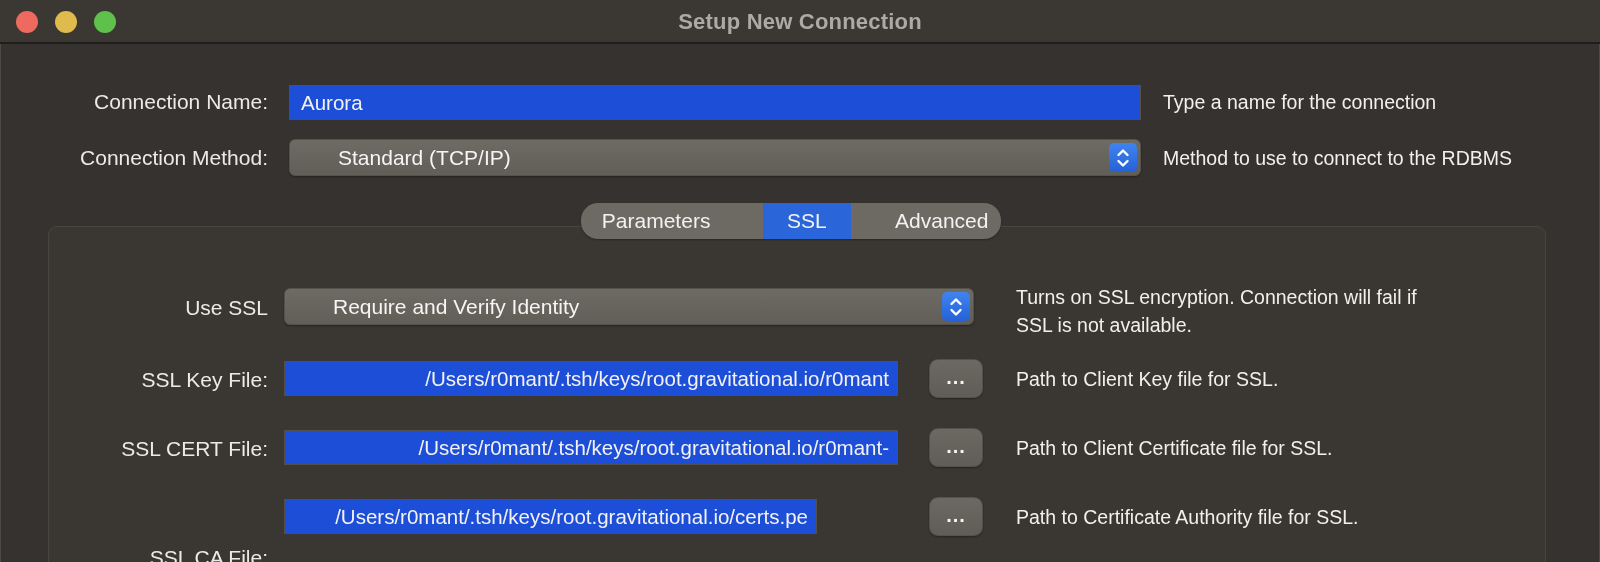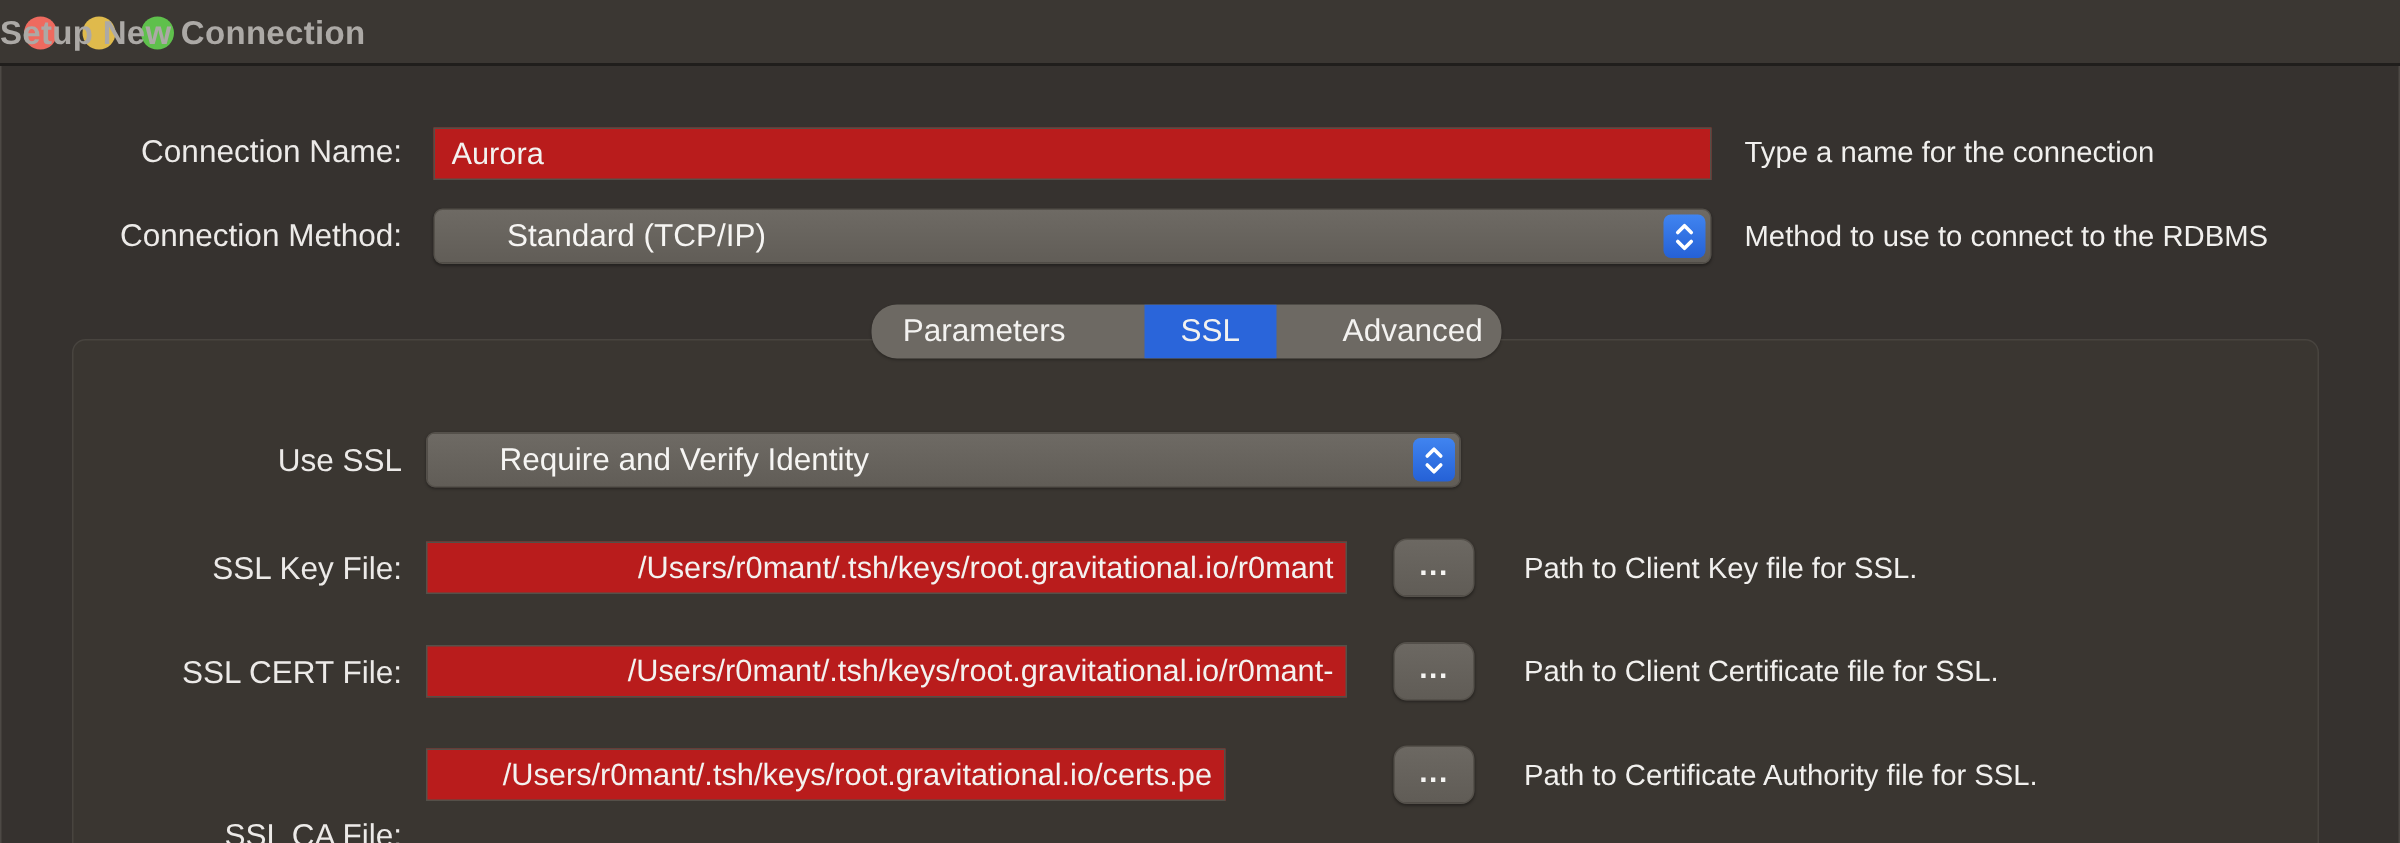--- a/index.html
+++ b/index.html
@@ -15,21 +15,21 @@
   }
 
   
   .titlebar {
     position: absolute; left: 0; top: 0; right: 0; height: 44px;
     background: #3b3733;
     border-bottom: 2px solid #201e1c;
   }
   .titlebar .title {
     position: absolute; left: 0; right: 0; top: 0; height: 28px;
-    line-height: 44px; text-align: left;
+    line-height: 44px; text-align: center;
     color: #aca9a6; font-size: 22px; font-weight: 700;
     letter-spacing: .2px;
   }
   .traffic { position: absolute; left: 16px; top: 11px; display: flex; gap: 17px; }
   .tl { width: 22px; height: 22px; border-radius: 50%; display: block; }
   .tl.red    { background: #ee6a5f; }
   .tl.yellow { background: #dfba4c; }
   .tl.green  { background: #5fc04c; }
 
   
@@ -38,21 +38,21 @@
     text-align: right; white-space: nowrap;
     color: #eceae8; font-size: 21px;
   }
   .help {
     position: absolute; color: #f1f0ee; font-size: 19.5px;
     line-height: 28px; white-space: pre-line;
   }
 
   input.textfield {
     position: absolute; height: 35px;
-    background: #b91c1c; border: 1px solid #545049;
+    background: #1d4ed8; border: 1px solid #545049;
     color: #f3f2f0; font-size: 20.5px;
     font-family: "Liberation Sans", sans-serif;
     padding: 0 8px 0 11px; outline: none;
   }
   input.pathfield { padding-left: 7px; text-align: right; }
 
   .popup {
     position: absolute; height: 37px;
     background: linear-gradient(#6e6a64, #615d57);
     border: 1px solid #55514b;
@@ -146,20 +146,22 @@
   <div class="lbl" style="top:296px;">Use SSL</div>
   <div class="popup" style="left:284px; top:288px; width:690px;">
     <span class="popup-value">Require and Verify Identity</span>
     <span class="stepper">
       <svg width="14" height="22" viewBox="0 0 14 22">
         <path d="M2.5 8 L7 3.5 L11.5 8" fill="none" stroke="#fff" stroke-width="2.4" stroke-linecap="round" stroke-linejoin="round"></path>
         <path d="M2.5 14 L7 18.5 L11.5 14" fill="none" stroke="#fff" stroke-width="2.4" stroke-linecap="round" stroke-linejoin="round"></path>
       </svg>
     </span>
   </div>
+  <div class="help" style="left:1016px; top:283px; width:470px;">Turns on SSL encryption. Connection will fail if
+SSL is not available.</div>
 
   <div class="lbl" style="top:368px;">SSL Key File:</div>
   <input class="textfield pathfield" style="left: 284px; top: 361px; width: 614px;" value="/Users/r0mant/.tsh/keys/root.gravitational.io/r0mant">
   <div class="browse-btn" style="left:929px; top:359px;">...</div>
   <div class="help" style="left:1016px; top:365px;">Path to Client Key file for SSL.</div>
 
   <div class="lbl" style="top:437px;">SSL CERT File:</div>
   <input class="textfield pathfield" style="left: 284px; top: 430px; width: 614px;" value="/Users/r0mant/.tsh/keys/root.gravitational.io/r0mant-">
   <div class="browse-btn" style="left:929px; top:428px;">...</div>
   <div class="help" style="left:1016px; top:434px;">Path to Client Certificate file for SSL.</div>

